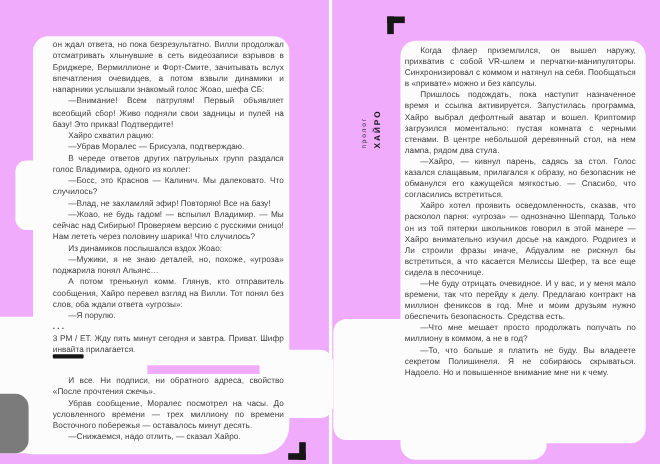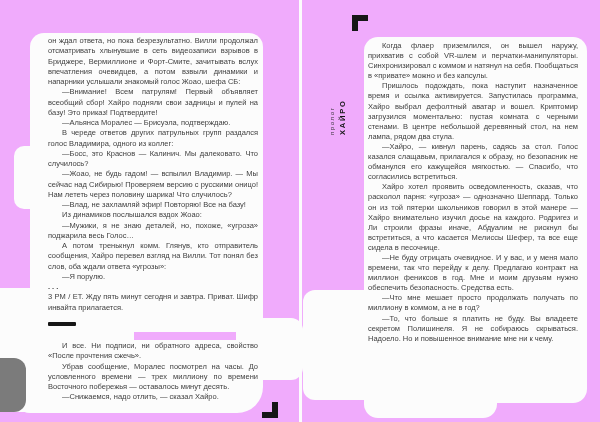--- a/index.html
+++ b/index.html
@@ -54,28 +54,29 @@
   <div>
     <div class="card lp-bump"></div>
     <div class="card lp-lowerleft"></div>
     <div class="card lp-main"></div>
     <div class="card lp-guttertab"></div>
     <div class="card lp-bottom"></div>
     <div class="lp-graynotch"></div>
 
     <div class="textcol lp-text">
         <p class="no-indent">он ждал ответа, но пока безрезультатно. Вилли продолжал отсматривать хлынувшие в сеть видеозаписи взрывов в Бриджере, Вермиллионе и Форт-Смите, зачитывать вслух впечатления очевидцев, а потом взвыли динамики и напарники услышали знакомый голос Жоао, шефа СБ:</p>
-        <p>—Внимание! Всем патрулям! Первый объявляет всеобщий сбор! Хайро подняли свои задницы и пулей на базу! Это приказ! Подтвердите!</p>
-        <p>—Альянса Моралес — Брисуэла, подтверждаю.</p>
+        <p>—Внимание! Всем патрулям! Первый объявляет всеобщий сбор! Живо подняли свои задницы и пулей на базу! Это приказ! Подтвердите!</p>
+        <p>Хайро схватил рацию:</p>
+        <p>—Убрав Моралес — Брисуэла, подтверждаю.</p>
         <p>В череде ответов других патрульных групп раздался голос Владимира, одного из коллег:</p>
         <p>—Босс, это Краснов — Калинич. Мы далековато. Что случилось?</p>
+        <p>—Влад, не захламляй эфир! Повторяю! Все на базу!</p>
         <p>—Жоао, не будь гадом! — вспылил Владимир. — Мы сейчас над Сибирью! Проверяем версию с русскими оницо! Нам лететь через половину шарика! Что случилось?</p>
-        <p>—Влад, не захламляй эфир! Повторяю! Все на базу!</p>
         <p>Из динамиков послышался вздох Жоао:</p>
-        <p>—Мужики, я не знаю деталей, но, похоже, «угроза» поджарила весь Голос…</p>
+        <p>—Мужики, я не знаю деталей, но, похоже, «угроза» поджарила понял Альянс…</p>
         <p>А потом тренькнул комм. Глянув, кто отправитель сообщения, Хайро перевел взгляд на Вилли. Тот понял без слов, оба ждали ответа «угрозы»:</p>
         <p>—Я порулю.</p>
         <p class="no-indent dots">...</p>
         <p class="no-indent">3 PM / ET. Жду пять минут сегодня и завтра. Приват. Шифр инвайта прилагается.</p>
       </div>
 
     <div class="divider"></div>
 
     <div class="textcol lp-footer">
         <p>И все. Ни подписи, ни обратного адреса, свойство «После прочтения сжечь».</p>

